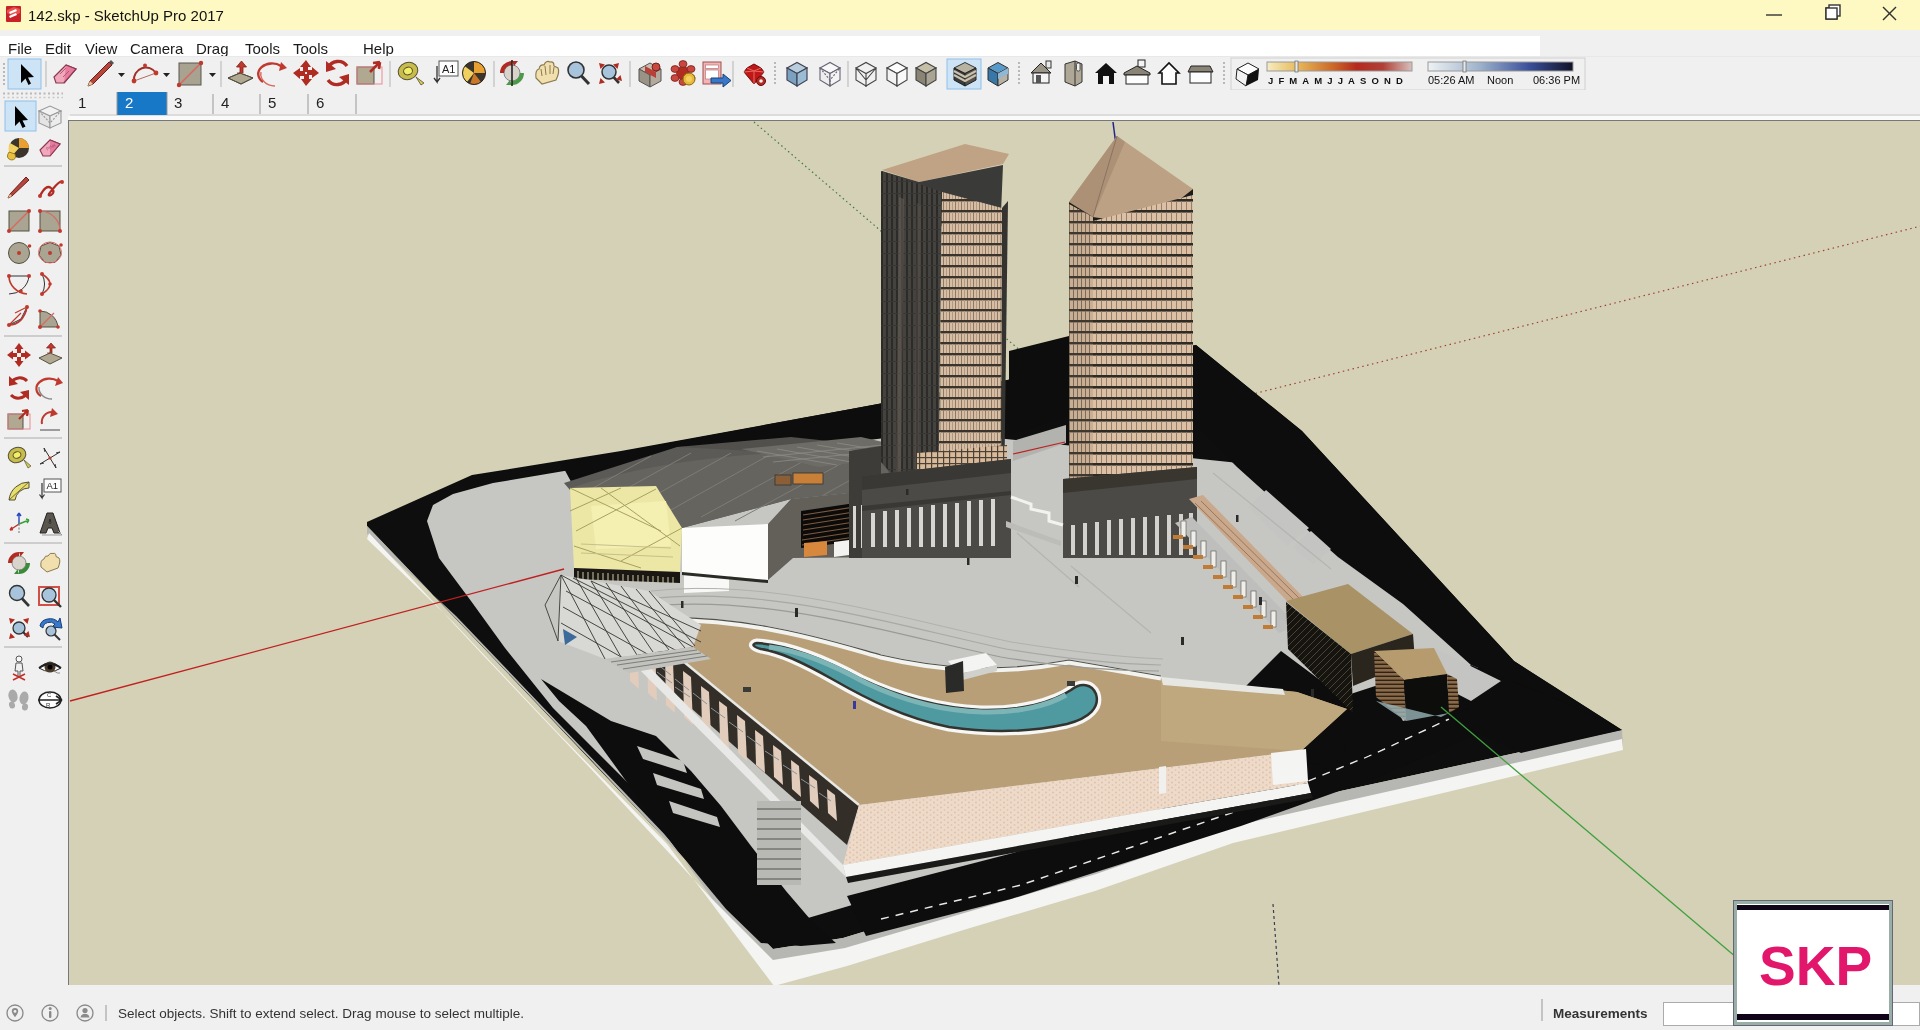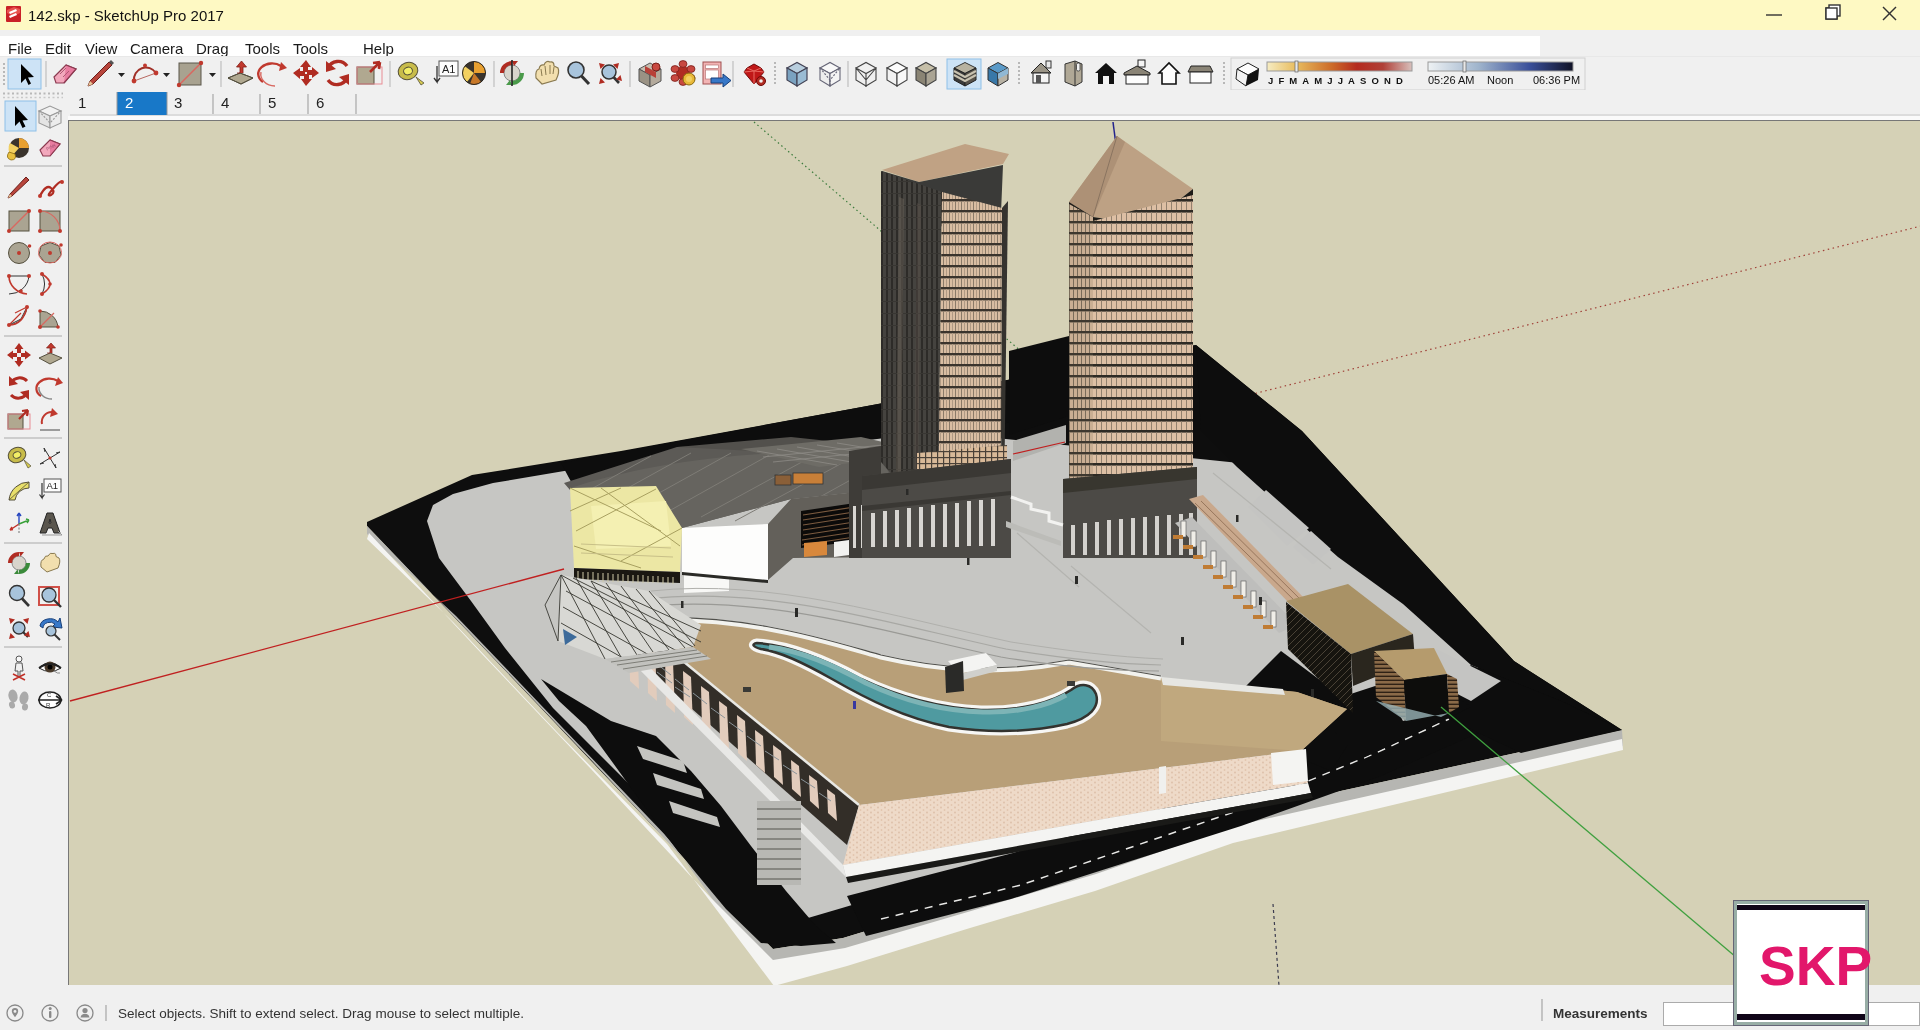--- a/index.html
+++ b/index.html
@@ -10,21 +10,21 @@
   .menu{position:absolute;top:4px;font-size:15px;color:#1a1a1a;}
   #toolbar{position:absolute;left:0;top:56px;width:1920px;height:34px;background:#f0f0f0;border-top:1px solid #e8e8e8;}
   #tabrow{position:absolute;left:0;top:90px;width:1920px;height:26px;background:#f0f0f0;}
   #strip{position:absolute;left:68px;top:116px;width:1852px;height:4px;background:#fafafa;}
   #palette{position:absolute;left:0;top:90px;width:67px;height:626px;background:#f0f0f0;}
   #viewport{position:absolute;left:68px;top:120px;width:1852px;height:865px;background:#d5d1b6;border-left:1px solid #777;border-top:1px solid #777;box-sizing:border-box;}
   #statusbar{position:absolute;left:0;top:985px;width:1920px;height:45px;background:#f0f0f0;}
   #stattext{position:absolute;left:118px;top:21px;font-size:13.5px;color:#333;}
   #measlbl{position:absolute;left:1553px;top:21px;font-size:13.5px;color:#333;font-weight:bold;}
   #measbox{position:absolute;left:1663px;top:17px;width:257px;height:24px;background:#fff;border:1px solid #ababab;box-sizing:border-box;}
-  #skpbox{position:absolute;left:1734px;top:901px;width:134px;height:124px;background:#fff;border:3px solid #98aea6;outline:1px solid #667;box-sizing:border-box;text-align:right;}
+  #skpbox{position:absolute;left:1734px;top:901px;width:158px;height:124px;background:#fff;border:3px solid #98aea6;outline:1px solid #667;box-sizing:border-box;text-align:right;}
   #skpbox .tb{position:absolute;left:0;top:1px;width:100%;height:5px;background:#100518;}
   #skpbox .bb{position:absolute;left:0;bottom:2px;width:100%;height:6px;background:#100518;}
   #skptxt{position:absolute;left:22px;top:30px;font-size:55px;font-weight:bold;color:#e2176b;letter-spacing:0px;}
 </style>
 </head>
 <body>
 <div id="titlebar">
   <svg width="1920" height="30" style="position:absolute;left:0;top:0">
     <g>
       <rect x="6" y="6" width="15" height="16" rx="1" fill="#ca2127"></rect>

